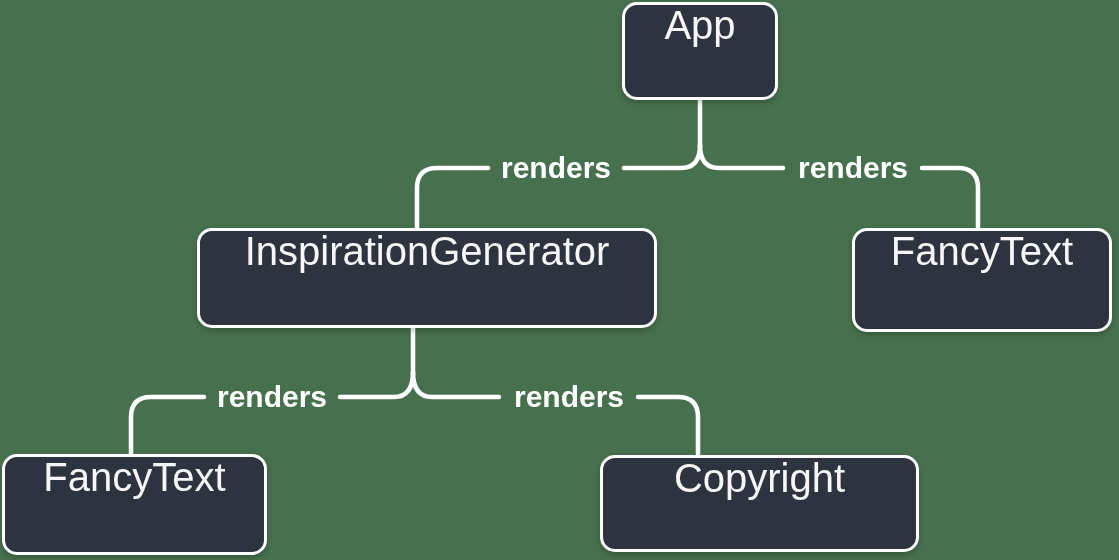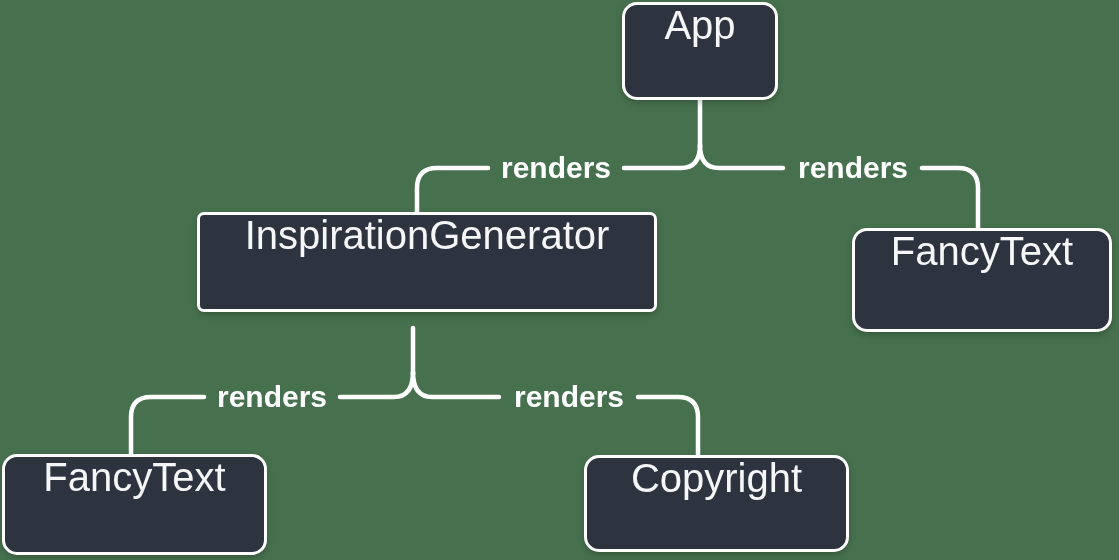--- a/index.html
+++ b/index.html
@@ -44,24 +44,24 @@
     justify-content: center;
     box-shadow: 0 3px 6px rgba(0,0,0,0.22);
   }
   .node-label {
     font-size: 40px;
     font-weight: 400;
     line-height: 1;
     white-space: nowrap;
   }
   .node-app         { left: 622px; top: 2px;   width: 156px; height: 98px; }
-  .node-ig          { left: 197px; top: 212px; width: 460px; height: 100px; border-radius: 7px; }
+  .node-ig          { left: 197px; top: 228px; width: 460px; height: 100px; }
   .node-fancy-top   { left: 852px; top: 228px; width: 260px; height: 104px; }
   .node-fancy-bottom{ left: 2px;   top: 454px; width: 265px; height: 101px; }
-  .node-copyright   { left: 584px; top: 455px; width: 265px; height: 97px; }
+  .node-copyright   { left: 600px; top: 455px; width: 319px; height: 97px; }
 </style>
 </head>
 <body>
 
 <div class="stage">
 
   <svg class="edges-layer" viewBox="0 0 1119 560" xmlns="http://www.w3.org/2000/svg" aria-hidden="true">
 
     <path class="edge" d="M 700 100 L 700 147" stroke="#FFFFFF"></path>
     <path class="edge" d="M 700 145 Q 700 168 681 168 L 624 168" stroke="#FFFFFF"></path>

